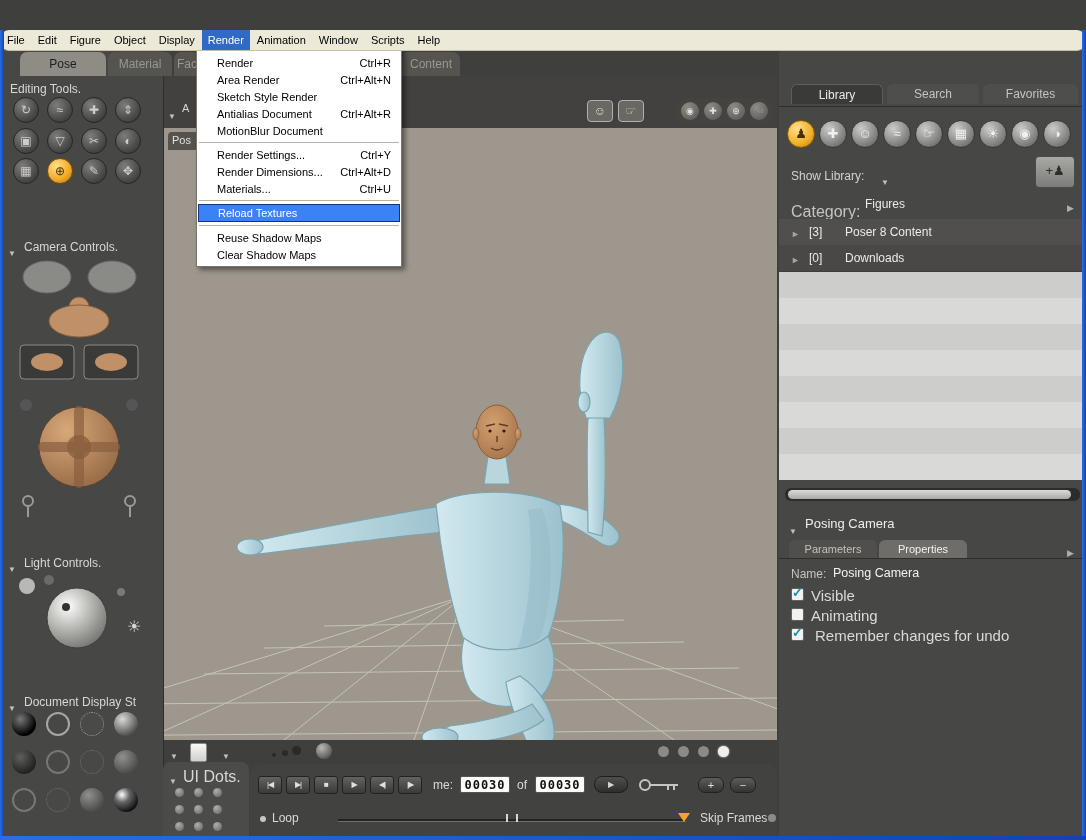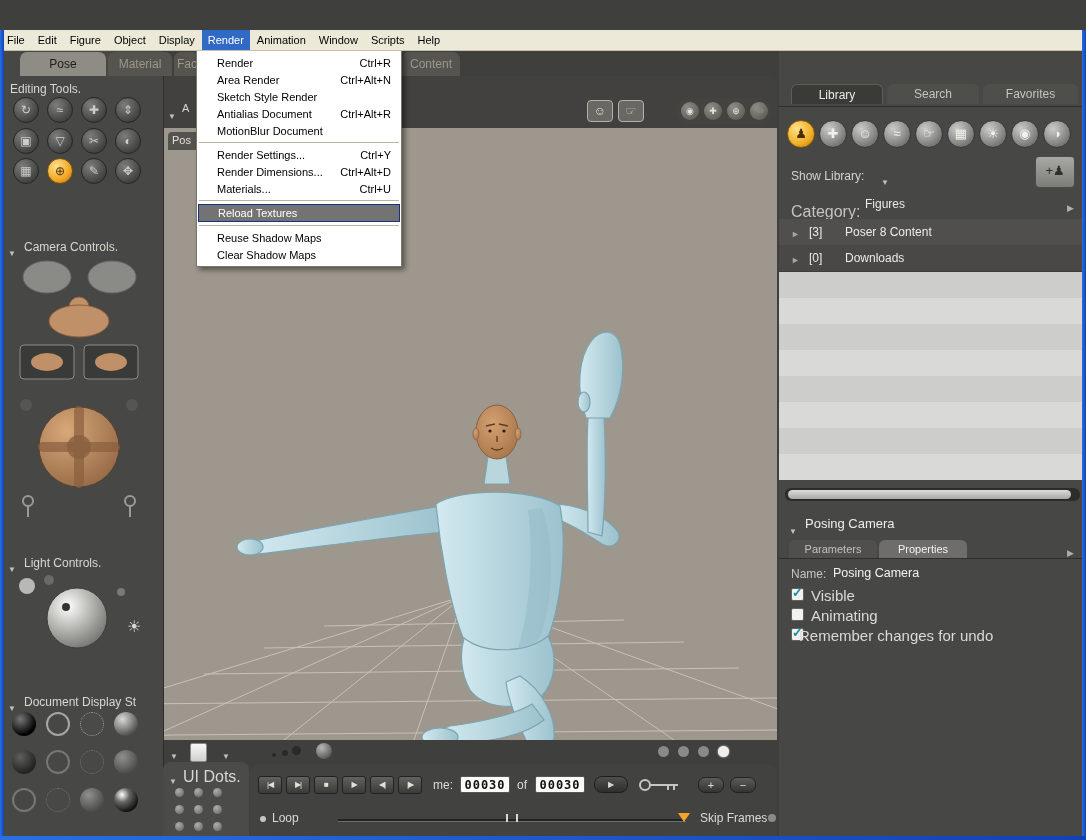--- a/index.html
+++ b/index.html
@@ -19,29 +19,29 @@
   .winbtn{width:21px;height:21px;border-radius:3px;border:1px solid rgba(255,255,255,.7);color:#fff;
     font-size:12px;text-align:center;line-height:18px;font-weight:bold;box-sizing:border-box;}
   .winbtn.min,.winbtn.max{background:linear-gradient(to bottom,#7aa9f8,#2a66d8 60%,#1c52c4);}
   .winbtn.close{background:linear-gradient(to bottom,#f2a088,#e0502c 55%,#b02810);}
   .winbtn.close::before{content:"×";}
   .minglyph{display:block;width:9px;height:3px;background:#fff;margin:12px auto 0;}
   .maxglyph{display:block;width:10px;height:9px;border:2px solid #fff;border-top-width:3px;margin:4px auto 0;box-sizing:border-box;}
 
   
   .menubar{position:absolute;left:0;top:30px;width:100%;height:20px;background:#ece9d8;border-bottom:1px solid #c4c0ac;
-    font-size:11px;color:#000;display:flex;align-items:stretch;z-index:44;}
+    font-size:11px;color:#000;display:flex;align-items:stretch;z-index:44;border-radius:9px;}
   .mitem{padding:4px 6px 0 6px;margin-left:1px;}
   .mitem.open{background:var(--menu-highlight,#316ac5);color:#fff;}
 
   
   .dropdown{position:absolute;left:196px;top:50px;width:204px;background:#fff;border:1px solid #7a766a;
     box-shadow:3px 3px 5px rgba(0,0,0,.45);z-index:43;padding:3px 0;font-size:11px;}
   .ditem{height:17px;display:flex;align-items:center;justify-content:space-between;padding:0 10px 0 20px;color:#000;}
-  .ditem.hl{background:#737373;border:1px solid #16347e;color:#fff;height:16px;margin:1px 1px;padding:0 9px 0 19px;}
+  .ditem.hl{background:#3b82f6;border:1px solid #16347e;color:#fff;height:16px;margin:1px 1px;padding:0 9px 0 19px;}
   .dsep{height:1px;background:#b8b4a4;margin:3px 2px;}
 
   
   .wtab{position:absolute;top:52px;height:24px;border-radius:7px 7px 0 0;font-size:12px;text-align:center;line-height:25px;z-index:2;}
   .wtab.active{background:#8e8c85;color:#1d1d1b;}
   .wtab.idle{background:#56544f;color:#9a988f;}
 
   
   .panel{position:absolute;background:var(--panel-bg,#474745);}
   .sect-title{position:absolute;color:#d9d7d1;font-size:12px;white-space:nowrap;}
@@ -407,21 +407,21 @@
     <div class="groove" style="left:0;top:508px;width:307px;"></div>
 
     <span class="abs" style="left:12px;top:517px;color:#c6c4c0;font-size:12px;">Name:</span>
     <span class="abs" style="left:54px;top:516px;color:#f4f2ef;font-size:12.5px;">Posing Camera</span>
 
     <div class="checkbox checked" style="left:12px;top:538px;"></div>
     <span class="prop-label" style="left:32px;top:537px;">Visible</span>
     <div class="checkbox" style="left:12px;top:558px;"></div>
     <span class="prop-label" style="left:32px;top:557px;">Animating</span>
     <div class="checkbox checked" style="left:12px;top:578px;"></div>
-    <span class="prop-label" style="left:20px;top:577px;">Remember changes for undo</span>
+    <span class="prop-label" style="left:36px;top:577px;">Remember changes for undo</span>
   </div>
 
   <div class="wtab active" style="left:20px;width:86px;">Pose</div>
   <div class="wtab idle" style="left:108px;width:64px;">Material</div>
   <div class="wtab idle" style="left:174px;width:26px;">Fac</div>
   <div class="wtab idle" style="left:402px;width:58px;">Content</div>
 
   <div class="dropdown">
     <div class="ditem">
         <span>Render</span>

